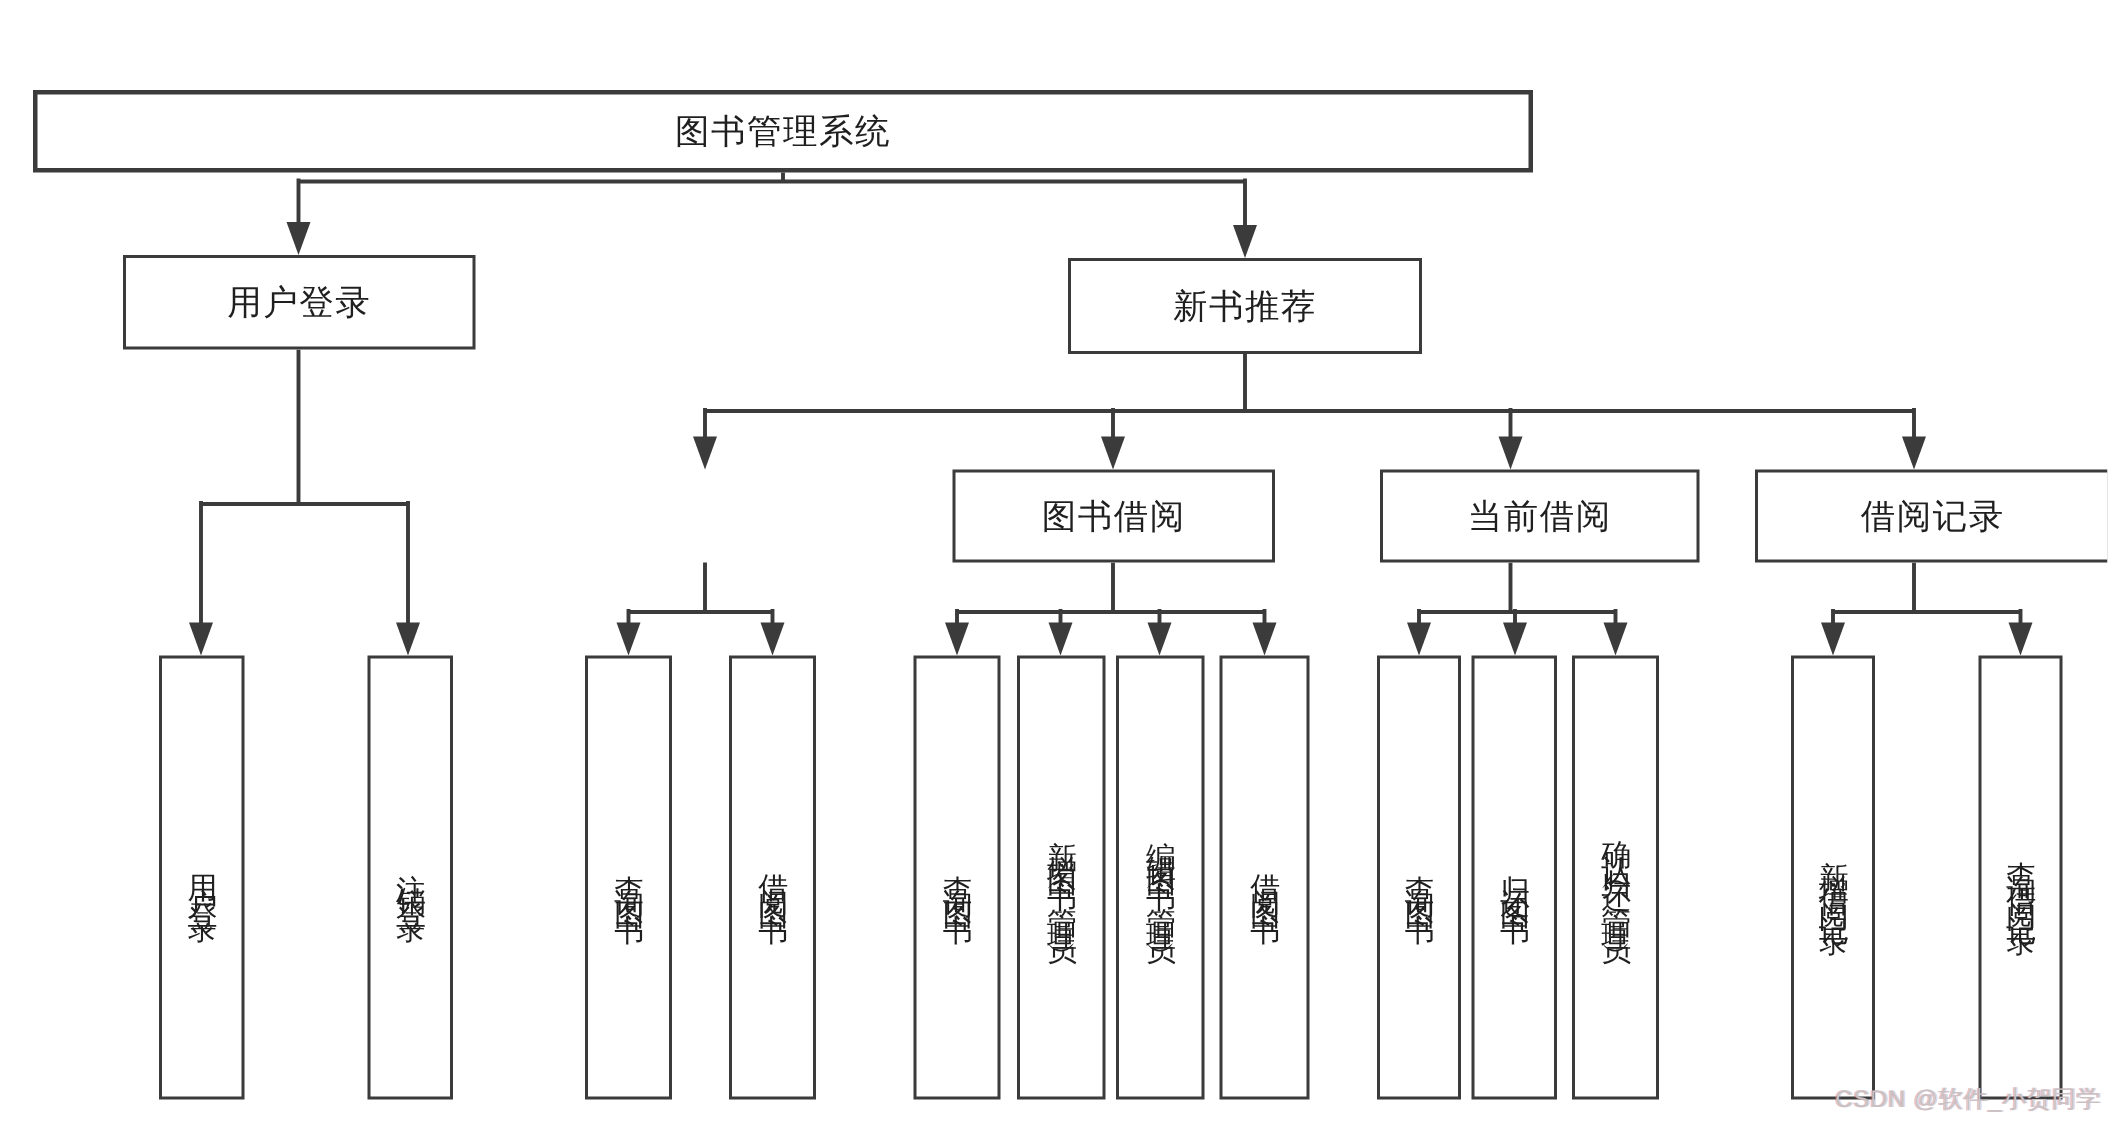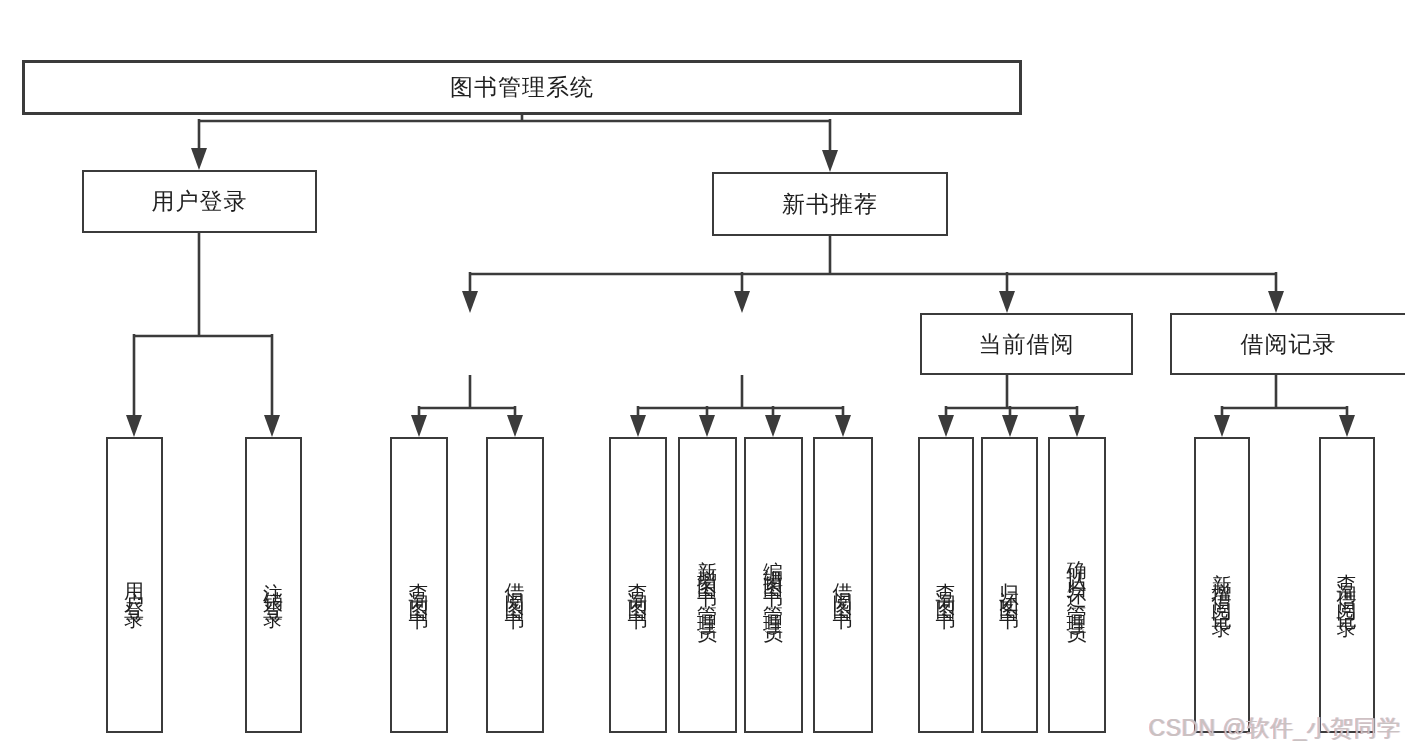--- a/index.html
+++ b/index.html
@@ -12,21 +12,21 @@
     position:absolute;box-sizing:border-box;background:#ffffff;
     border:2.5px solid #3b3b3b;display:flex;align-items:center;justify-content:center;
   }
   .node.root{border-width:3px;margin-top:45px;}
   .node.h span{font-size:23px;letter-spacing:1px;white-space:nowrap;}
   .node.v span{
     writing-mode:vertical-rl;text-orientation:mixed;
     font-size:20px;letter-spacing:9px;line-height:1;white-space:nowrap;
   }
   .watermark{
-    position:absolute;right:4px;bottom:3px;font-size:23px;letter-spacing:.5px;
+    position:absolute;right:4px;bottom:3px;font-size:16px;letter-spacing:.5px;
     color:#c9c2c2;white-space:nowrap;
     text-shadow:-1px 0 rgba(214,120,120,.45),1px 0 rgba(130,150,214,.30);
   }
 </style>
 </head>
 <body>
 
 <div class="stage">
 
   <svg class="edges" viewBox="0 0 1405 747" xmlns="http://www.w3.org/2000/svg">
@@ -73,20 +73,23 @@
     <span>图书管理系统</span>
   </div>
 
   <div class="node h" style="left:82px;top:170px;width:235px;height:63px">
     <span>用户登录</span>
   </div>
   <div class="node h" style="left:712px;top:172px;width:236px;height:64px">
     <span>新书推荐</span>
   </div>
 
+  <div class="node h" style="left:635px;top:313px;width:215px;height:62px">
+    <span>图书借阅</span>
+  </div>
   <div class="node h" style="left:920px;top:313px;width:213px;height:62px">
     <span>当前借阅</span>
   </div>
   <div class="node h" style="left:1170px;top:313px;width:237px;height:62px">
     <span>借阅记录</span>
   </div>
 
   <div class="node v" style="left:106px;top:437px;width:57px;height:296px">
     <span>用户登录</span>
   </div>

